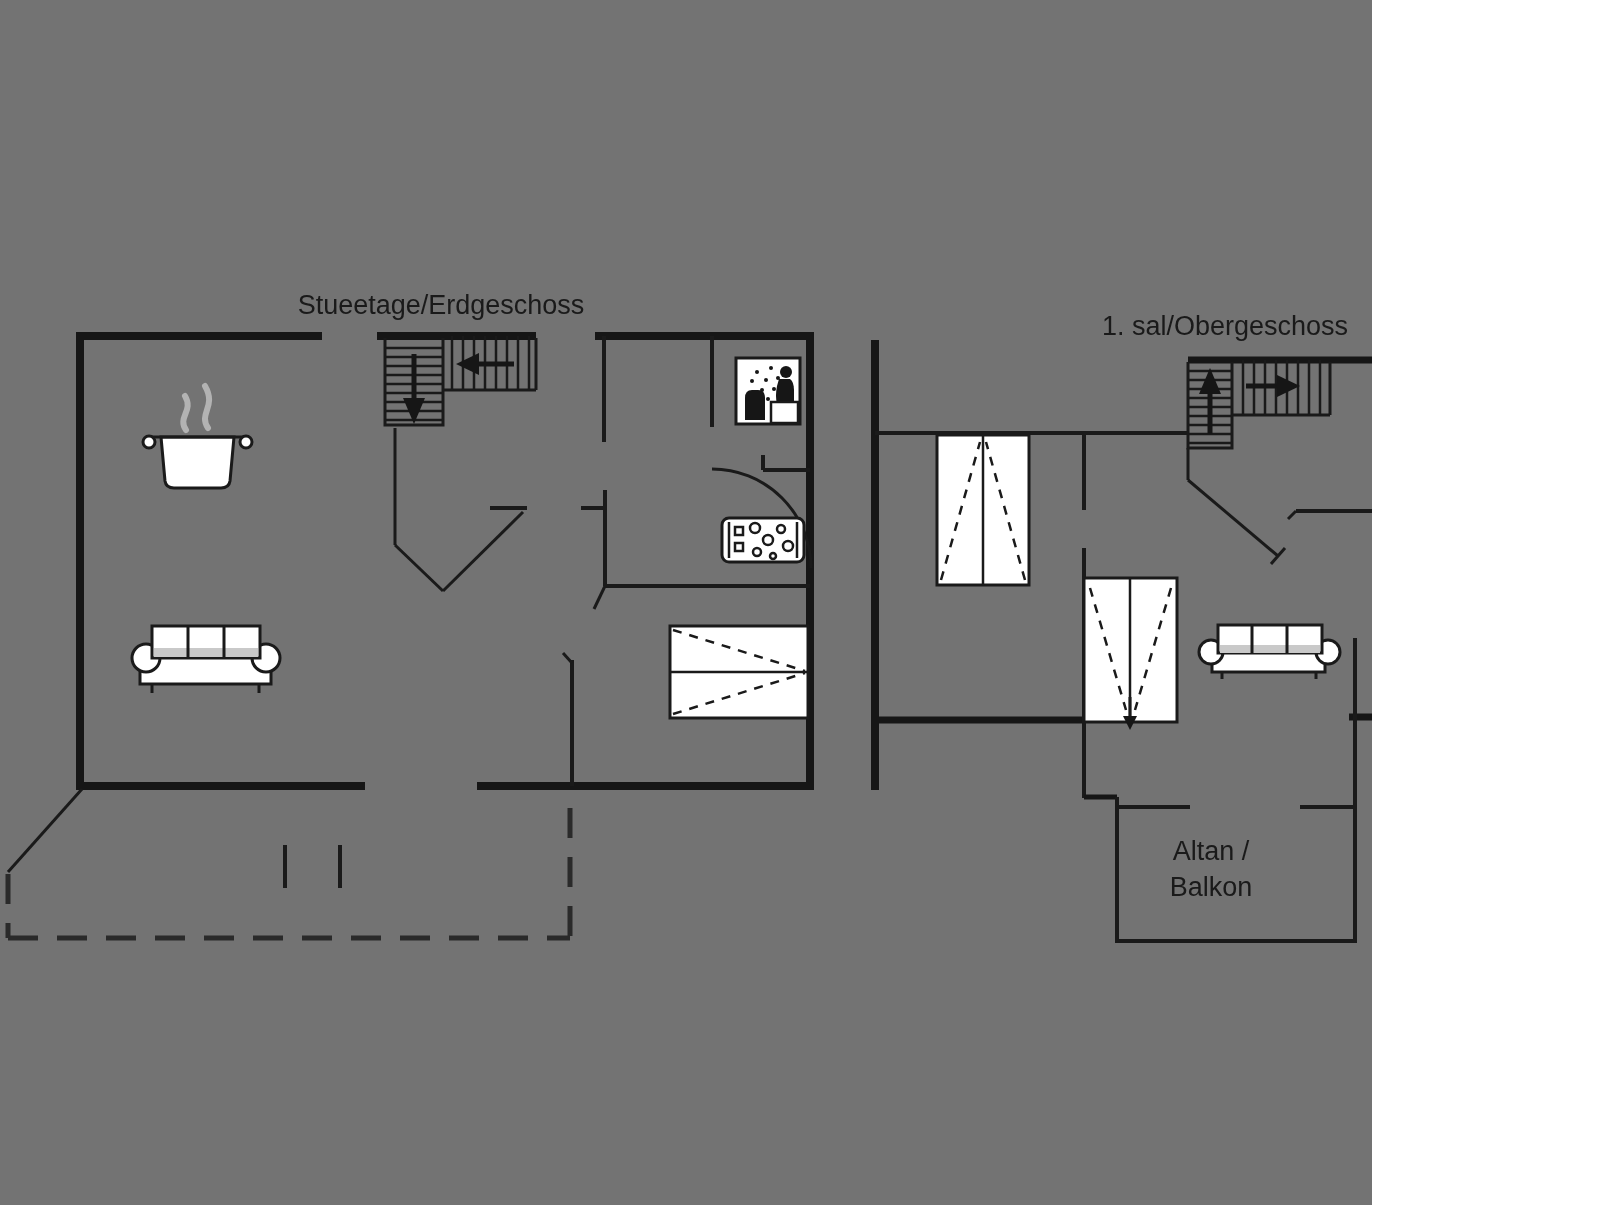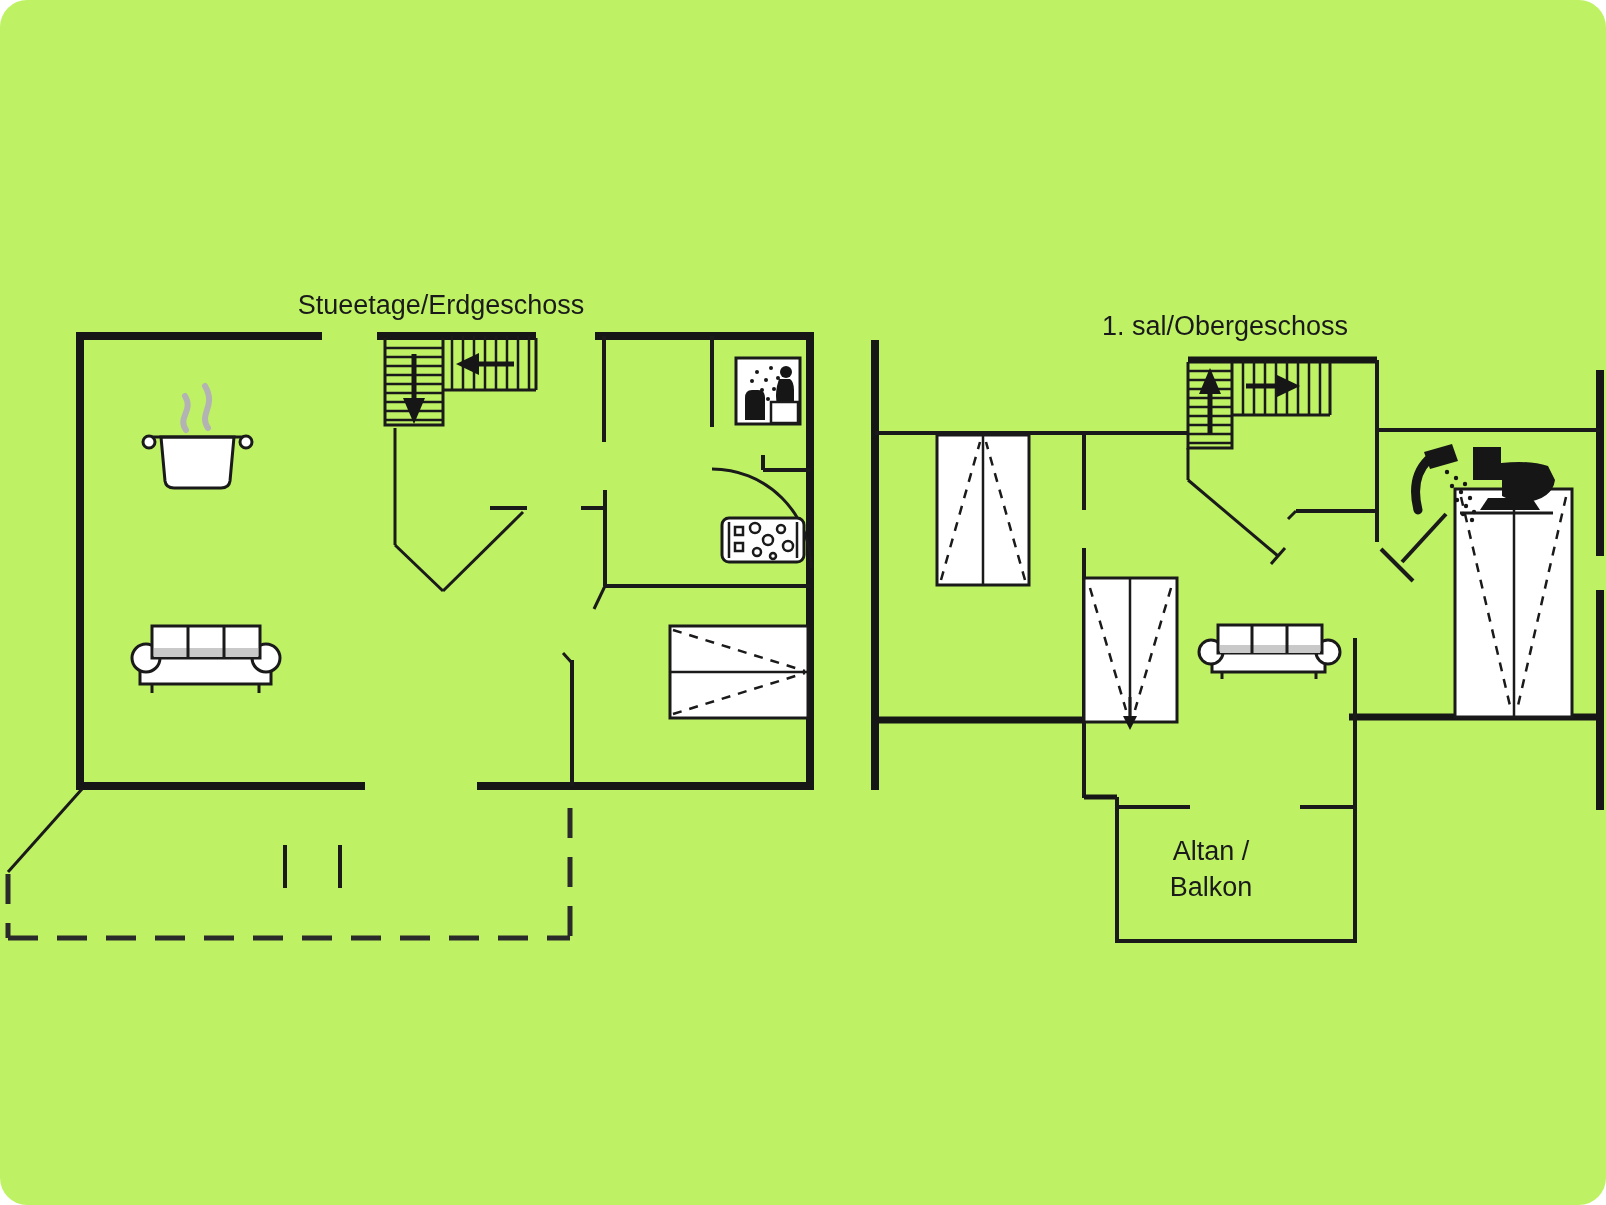--- a/index.html
+++ b/index.html
@@ -1,17 +1,17 @@
 <!DOCTYPE html>
 <html><head>
 <meta charset="utf-8">
 <style>
   html,body{margin:0;padding:0;background:#ffffff;}
-  .stage{position:relative;width:1606px;height:1205px;background:#bef264;overflow:hidden;
-         font-family:"Liberation Sans", sans-serif;border-radius:27px;}
+  .stage{position:relative;width:1372px;height:1205px;background:#737373;overflow:hidden;
+         font-family:"Liberation Sans", sans-serif;}
   svg{display:block;}
   
   .w8{stroke:#161616;stroke-width:8;fill:none;stroke-linecap:butt;}
   .w7{stroke:#161616;stroke-width:7;fill:none;stroke-linecap:butt;}
   .w5{stroke:#161616;stroke-width:5;fill:none;}
   .w4{stroke:#1a1a1a;stroke-width:4;fill:none;}
   .w3{stroke:#1a1a1a;stroke-width:3;fill:none;}
   .w25{stroke:#1a1a1a;stroke-width:2.5;fill:none;}
   .dashTerrace{stroke:#2a2a2a;stroke-width:5;fill:none;stroke-dasharray:30 19;}
   .dashDoor{stroke:#1a1a1a;stroke-width:2.5;fill:none;stroke-dasharray:9 8;}

